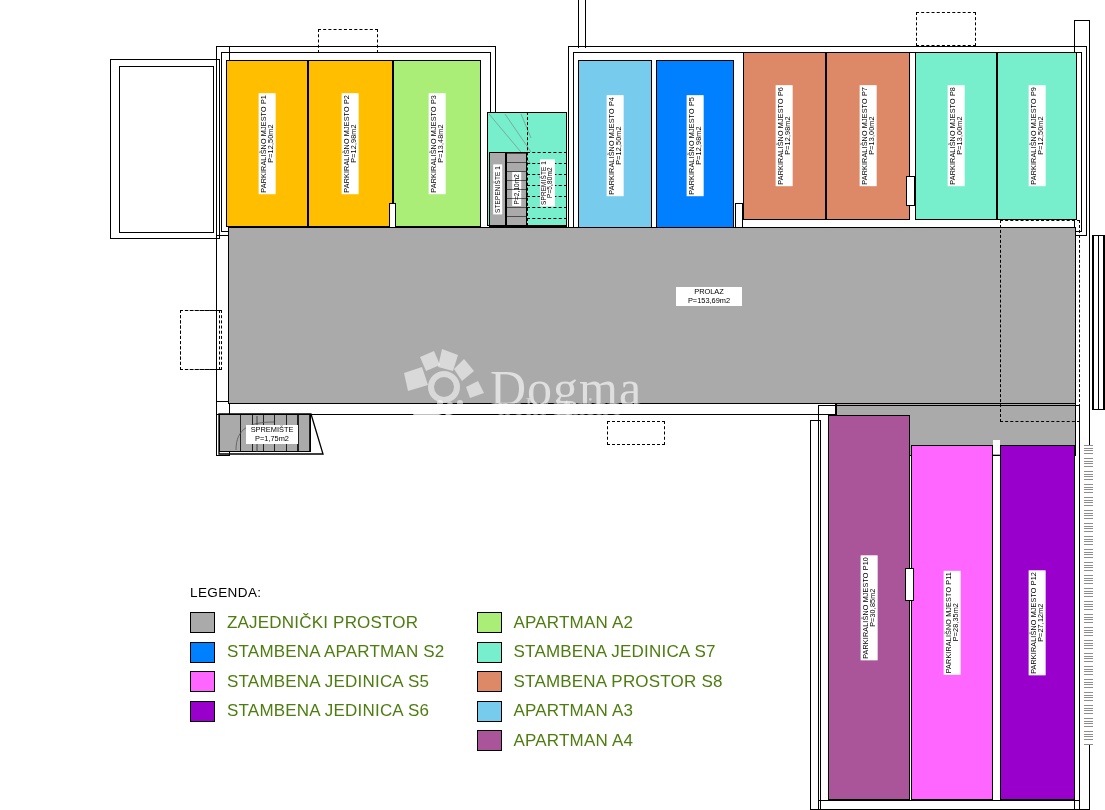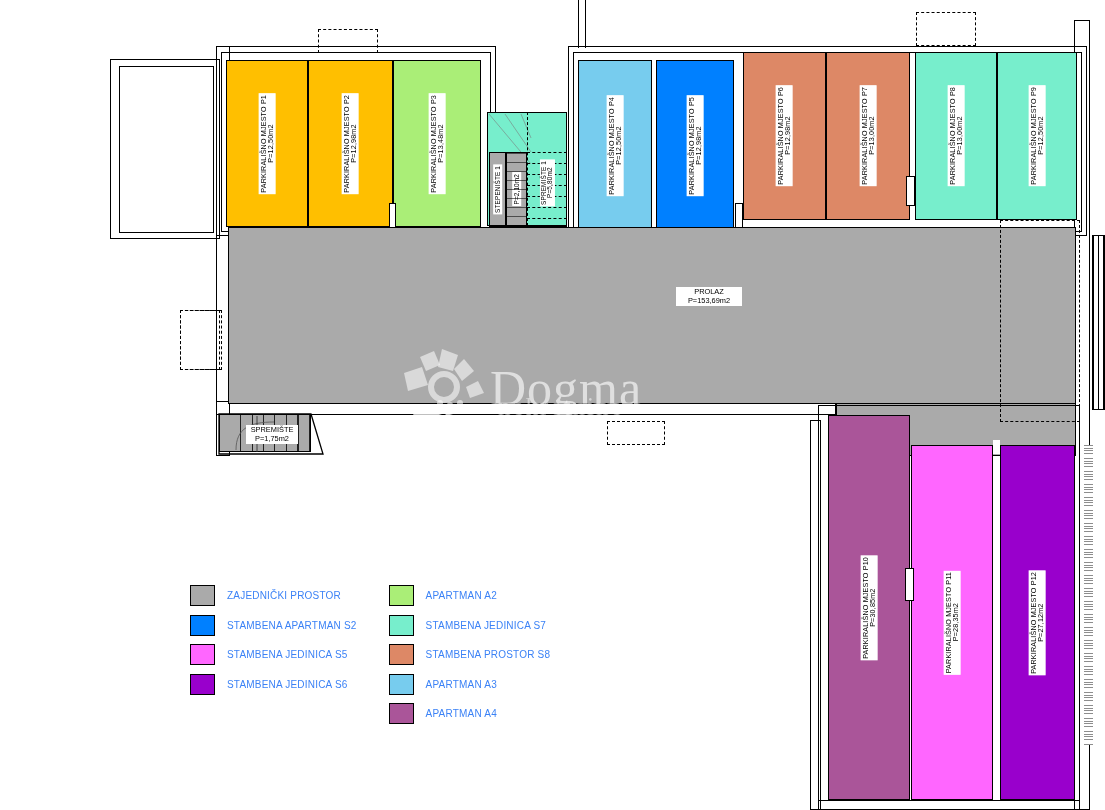--- a/index.html
+++ b/index.html
@@ -54,21 +54,21 @@
   .wm-sub{position:absolute;left:100px;top:48px;font-family:"Liberation Serif","DejaVu Serif",serif;
           font-size:25px;color:rgba(255,255,255,.50);letter-spacing:2px;}
 
   
   .legend{position:absolute;left:190px;top:585px;width:420px;}
   .legend-title{font-size:13.5px;color:#000;letter-spacing:.4px;margin-bottom:12px;}
   .legend-cols{display:flex;gap:32px;}
   .legend-col{display:flex;flex-direction:column;gap:8.5px;}
   .legend-row{display:flex;align-items:center;gap:12px;height:21px;}
   .swatch{width:25px;height:21px;border:1.3px solid #000;box-sizing:border-box;flex:0 0 auto;}
-  .legend-label{font-size:10px;color:#3b82f6;letter-spacing:.2px;white-space:nowrap;}
+  .legend-label{font-size:17px;color:#4d7c0f;letter-spacing:.2px;white-space:nowrap;}
 </style>
 </head>
 <body>
 
 <div class="plan">
 
   <div class="abs wall" style="left:110px;top:59px;width:110px;height:180px;"></div>
   <div class="abs wallthin" style="left:119px;top:66px;width:95px;height:167px;"></div>
 
   <div class="abs wall" style="left:216px;top:46px;width:280px;height:190px;"></div>
@@ -268,20 +268,21 @@
         <circle cx="62" cy="58" r="3"></circle>
         <path d="M18 62 L44 70 L36 98 L8 90 Z" fill="rgba(255,255,255,.75)"></path>
         <path d="M48 68 L76 76 L68 104 L40 96 Z" fill="rgba(255,255,255,.75)"></path>
       </g>
     </svg>
     <div class="wm-text">Dogma</div>
     <div class="wm-sub">nekretnine</div>
   </div>
 
   <div class="legend">
+    <div class="legend-title">LEGENDA:</div>
     <div class="legend-cols">
       <div class="legend-col">
         <div class="legend-row">
           <span class="swatch" style="background:#AAAAAA;"></span>
           <span class="legend-label">ZAJEDNIČKI PROSTOR</span>
         </div>
         <div class="legend-row">
           <span class="swatch" style="background:#0080FF;"></span>
           <span class="legend-label">STAMBENA APARTMAN  S2</span>
         </div>

